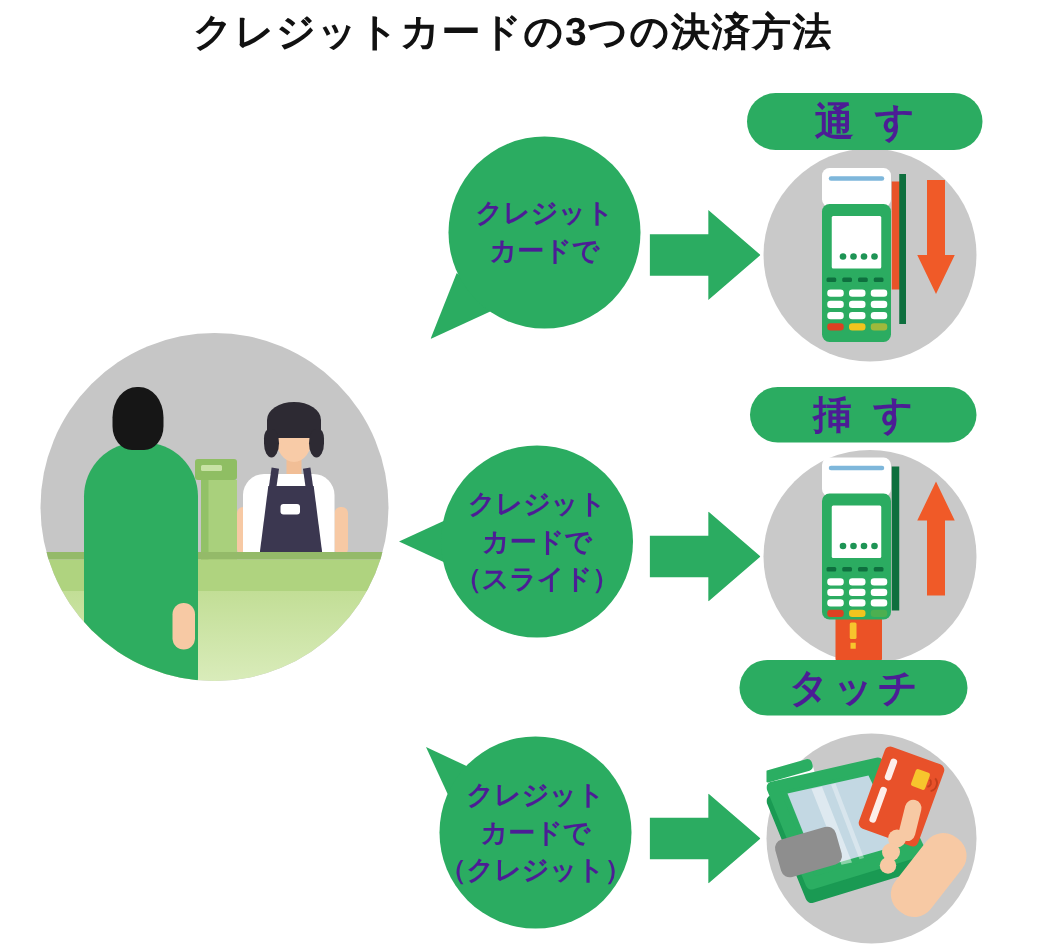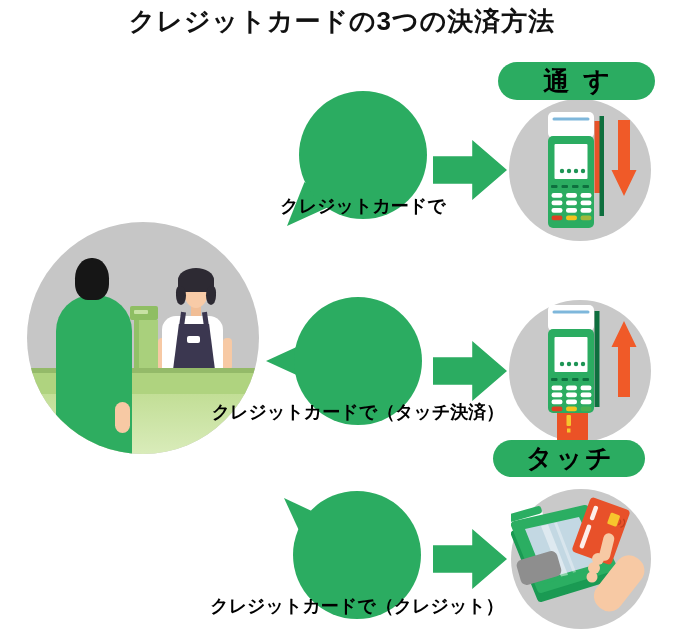--- a/index.html
+++ b/index.html
@@ -8,36 +8,36 @@
     font-family:"Liberation Sans","DejaVu Sans",sans-serif;
     --green:#2BAC61;--green-dark:#0E6F3E;--orange:#F05A28;--gray:#C9C9C9;
   }
   .title{
     position:absolute;top:4px;left:0;right:16px;text-align:center;
     font-size:26px;font-weight:bold;color:#111;letter-spacing:1px;
   }
   
   .bubble{
     position:absolute;width:128px;height:128px;border-radius:50%;background:var(--green);
-    color:#000000;font-weight:bold;font-size:18px;line-height:25px;text-align:center;
-    display:flex;flex-direction:row;justify-content:center;white-space:nowrap;z-index:3;align-items:flex-end;
+    color:#4c1d95;font-weight:bold;font-size:18px;line-height:25px;text-align:center;
+    display:flex;flex-direction:column;justify-content:center;white-space:nowrap;z-index:3;
   }
   .bubble span{display:block;}
   .tail{position:absolute;background:var(--green);z-index:2;}
   .tail1{left:287px;top:182px;width:46px;height:44px;clip-path:polygon(0 100%,38% 0,100% 52%);}
   .tail2{left:266px;top:338px;width:42px;height:46px;clip-path:polygon(100% 8%,0 50%,100% 92%);}
   .tail3{left:284px;top:498px;width:44px;height:43px;clip-path:polygon(0 0,100% 48%,45% 100%);}
   
   .garrow{
     position:absolute;width:74px;height:60px;background:var(--green);
     clip-path:polygon(0 27%,53% 27%,53% 0,100% 50%,53% 100%,53% 73%,0 73%);
   }
   
   .pill{
-    position:absolute;height:38px;border-radius:19px;background:var(--green);color:#000000;
+    position:absolute;height:38px;border-radius:19px;background:var(--green);color:#4c1d95;
     font-weight:bold;font-size:26px;display:flex;align-items:center;justify-content:center;z-index:4;
   }
   .pill.wide{letter-spacing:14px;text-indent:14px;}
   .pill.tight{letter-spacing:3px;text-indent:3px;}
   
   .disc{position:absolute;border-radius:50%;background:var(--gray);}
   .term{position:absolute;z-index:2;}
   
   .scene{position:absolute;left:27px;top:222px;width:232px;height:232px;border-radius:50%;
     overflow:hidden;background:#C6C6C6;}
@@ -139,23 +139,24 @@
       <rect x="57" y="119.5" width="11" height="4.8" rx="2.2" fill="#F2C41E"></rect>
       <rect x="71.5" y="119.5" width="11" height="4.8" rx="2.2" fill="#9FB93C"></rect>
     </g>
     <polygon points="109,24 121,24 121,74 127.5,74 115,100 102.5,74 109,74" fill="#F05A28"></polygon>
   </svg>
 
   <div class="tail tail2"></div>
   <div class="bubble" style="left:294px;top:297px">
     <span>クレジット</span>
     <span>カードで</span>
-    <span>（タッチ決済）</span>
+    <span>（スライド）</span>
   </div>
   <div class="garrow" style="left:433px;top:341px"></div>
+  <div class="pill wide" style="left:500px;top:258px;width:151px;height:37px">挿す</div>
   <div class="disc" style="left:509px;top:300px;width:142px;height:142px"></div>
   <svg class="term" style="left:509px;top:297px" width="142" height="164" viewBox="0 0 142 164">
     <g>
       <rect x="85.5" y="14" width="5" height="96" fill="#0E6F3E"></rect>
       <rect x="48" y="106" width="31" height="39" rx="3" fill="#EB5226"></rect>
       <rect x="57.5" y="118" width="4.5" height="11" rx="1" fill="#F7C52D"></rect>
       <rect x="58" y="131.5" width="3.5" height="4" fill="#F7C52D"></rect>
       <rect x="39" y="8" width="46" height="26" rx="5" fill="#FFFFFF"></rect>
       <rect x="43.5" y="13.5" width="37" height="3" rx="1.5" fill="#7EB7DB"></rect>
       <rect x="39" y="32" width="46" height="84" rx="5" fill="#2BAC61"></rect>

